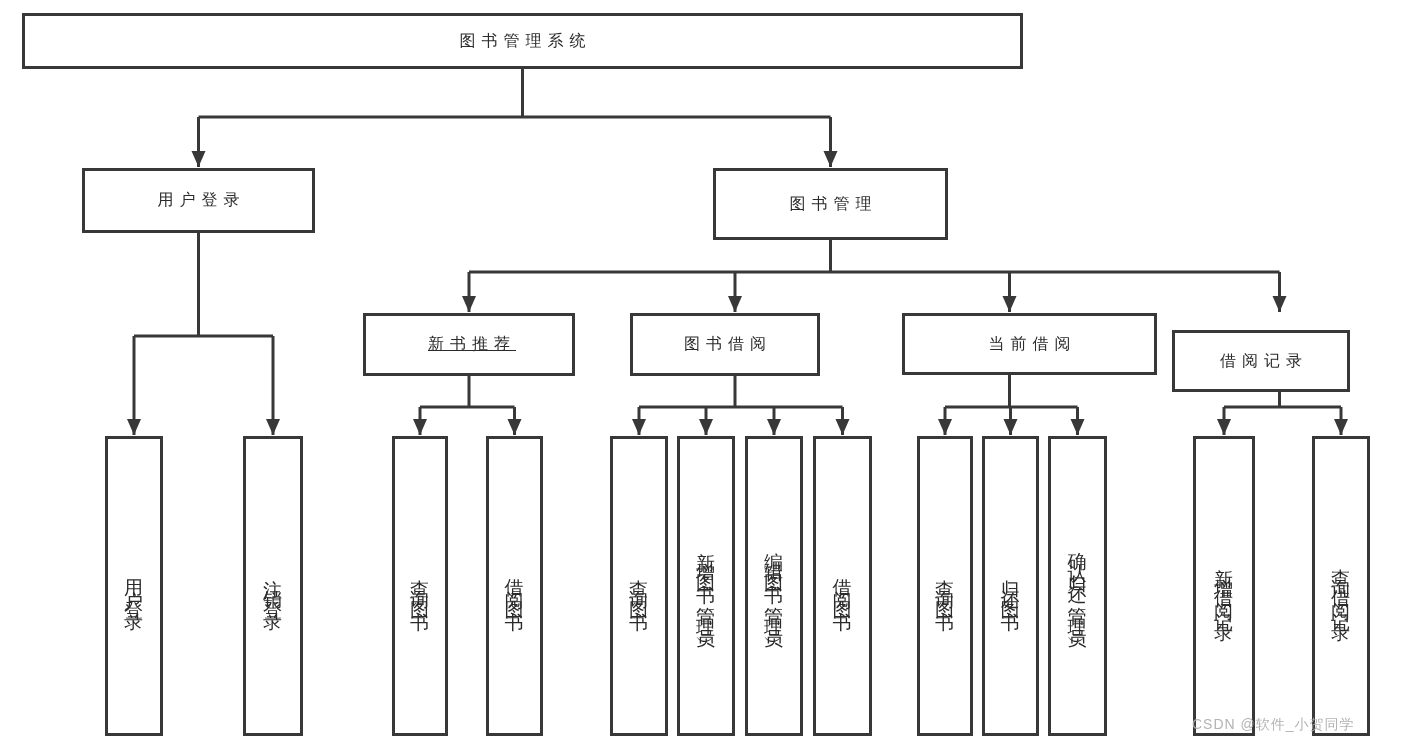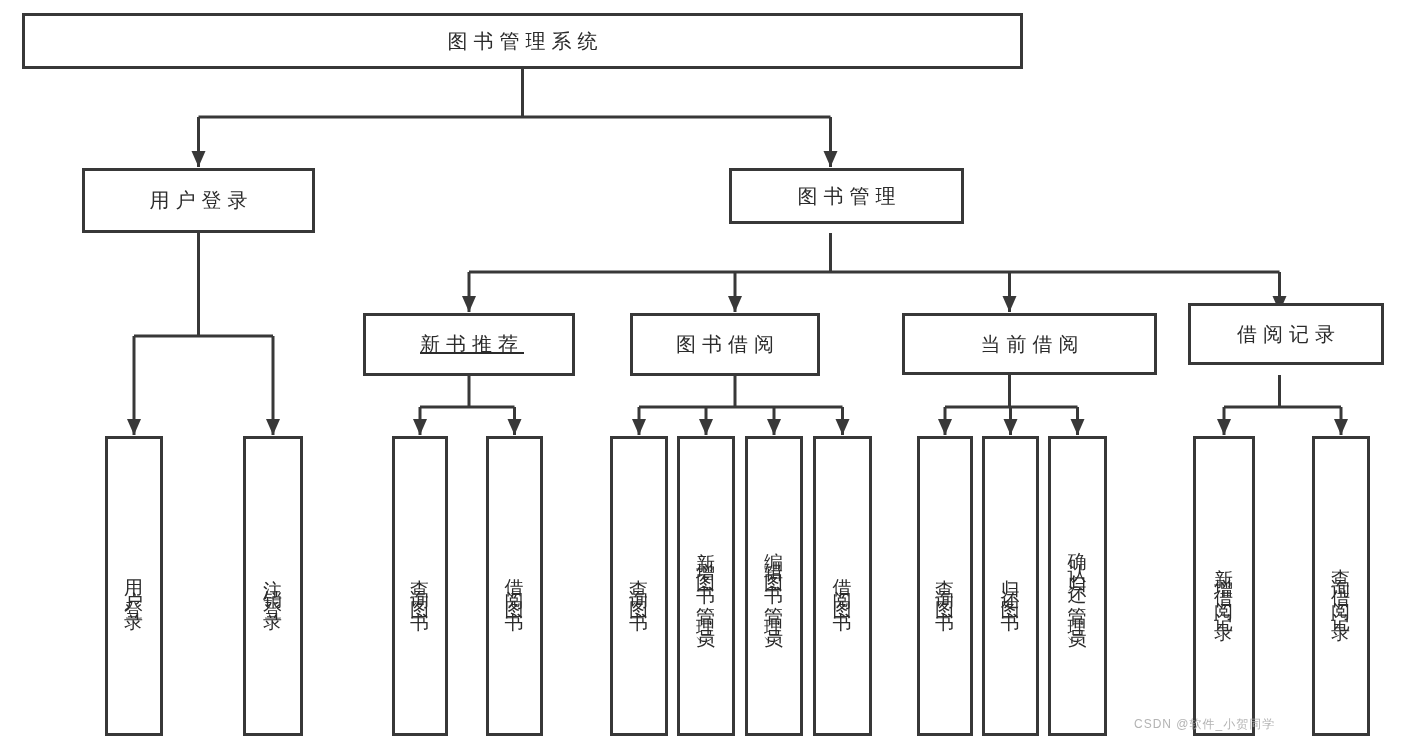--- a/index.html
+++ b/index.html
@@ -21,40 +21,40 @@
     box-sizing: border-box;
     border: 3px solid #383838;
     background: #ffffff;
     display: flex;
     align-items: center;
     justify-content: center;
     color: #2b2b2b;
     z-index: 1;
   }
   .hbox {
-    font-size: 20px;
+    font-size: 16px;
     letter-spacing: 6px;
     padding-left: 6px; 
     white-space: nowrap;
   }
   .vbox {
     font-size: 19px;
   }
   .vbox .vtext {
     writing-mode: vertical-rl;
     text-orientation: mixed;
     letter-spacing: 11px;
     line-height: 1;
     white-space: nowrap;
   }
   .watermark {
     position: absolute;
-    left: 1134px;
+    left: 1192px;
     top: 716px;
-    font-size: 12px;
+    font-size: 14px;
     letter-spacing: 1px;
     color: rgba(171, 171, 171, 0.9);
     z-index: 2;
     white-space: nowrap;
     text-align: right;
   }
 </style>
 </head>
 <body>
 
@@ -99,26 +99,26 @@
 
       <path d="M1279.5,375 V407 M1224,407 H1341"></path>
       <line x1="1224" y1="407" x2="1224" y2="435" marker-end="url(#arr)"></line>
       <line x1="1341" y1="407" x2="1341" y2="435" marker-end="url(#arr)"></line>
     </g>
   </svg>
 
   <div class="box hbox" style="left:22px; top:13px; width:1001px; height:56px;">图书管理系统</div>
 
   <div class="box hbox" style="left:82px; top:168px; width:233px; height:65px;">用户登录</div>
-  <div class="box hbox" style="left:729px; top:168px; width:235px; height:56px;">图书管理</div>
+  <div class="box hbox" style="left:713px; top:168px; width:235px; height:72px;">图书管理</div>
 
   <div class="box hbox" style="left:363px; top:313px; width:212px; height:63px;text-decoration:underline;">新书推荐</div>
   <div class="box hbox" style="left:630px; top:313px; width:190px; height:63px;">图书借阅</div>
   <div class="box hbox" style="left:902px; top:313px; width:255px; height:62px;">当前借阅</div>
-  <div class="box hbox" style="left:1172px; top:303px; width:196px; height:62px;margin-left:16px;">借阅记录</div>
+  <div class="box hbox" style="left:1172px; top:330px; width:178px; height:62px;">借阅记录</div>
 
   <div class="box vbox" style="left:105px; top:436px; width:58px; height:300px;">
     <span class="vtext">用户登录</span>
   </div>
   <div class="box vbox" style="left:243px; top:436px; width:60px; height:300px;">
     <span class="vtext">注销登录</span>
   </div>
 
   <div class="box vbox" style="left:392px; top:436px; width:56px; height:300px;">
     <span class="vtext">查询图书</span>

